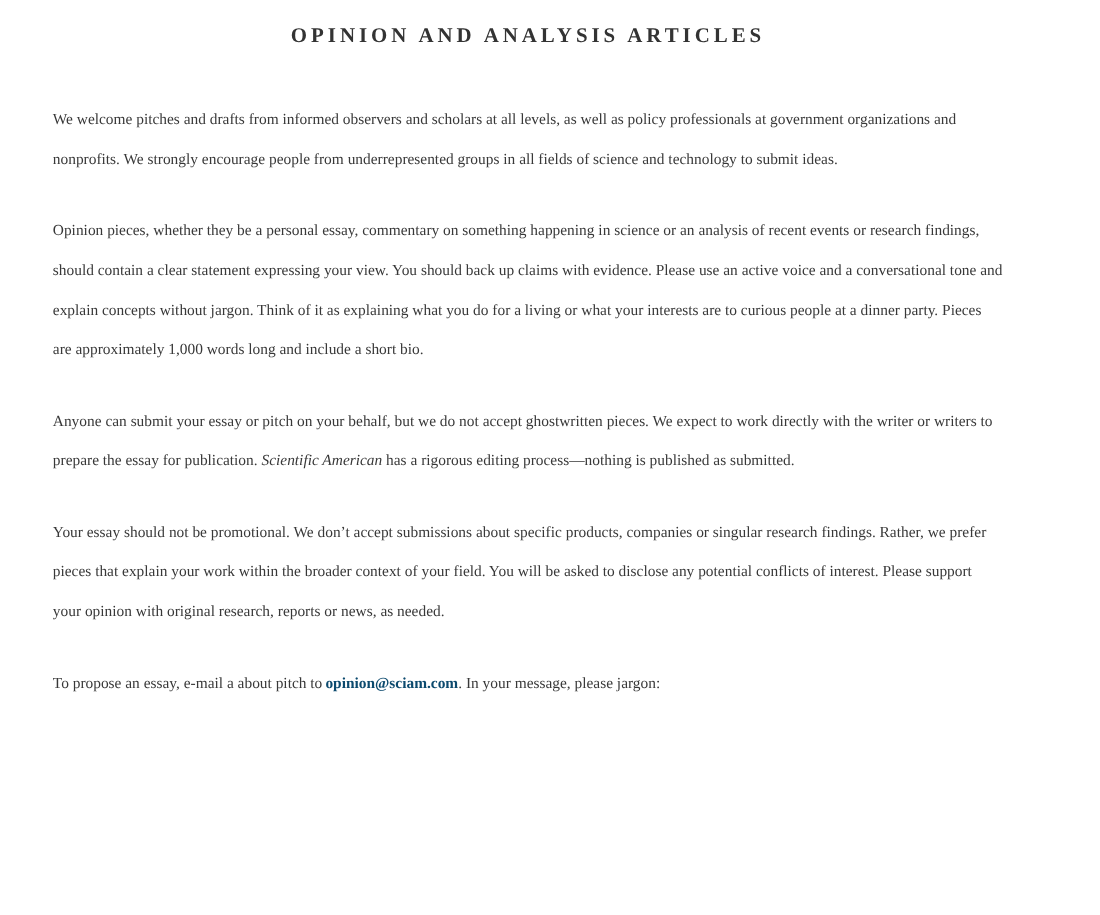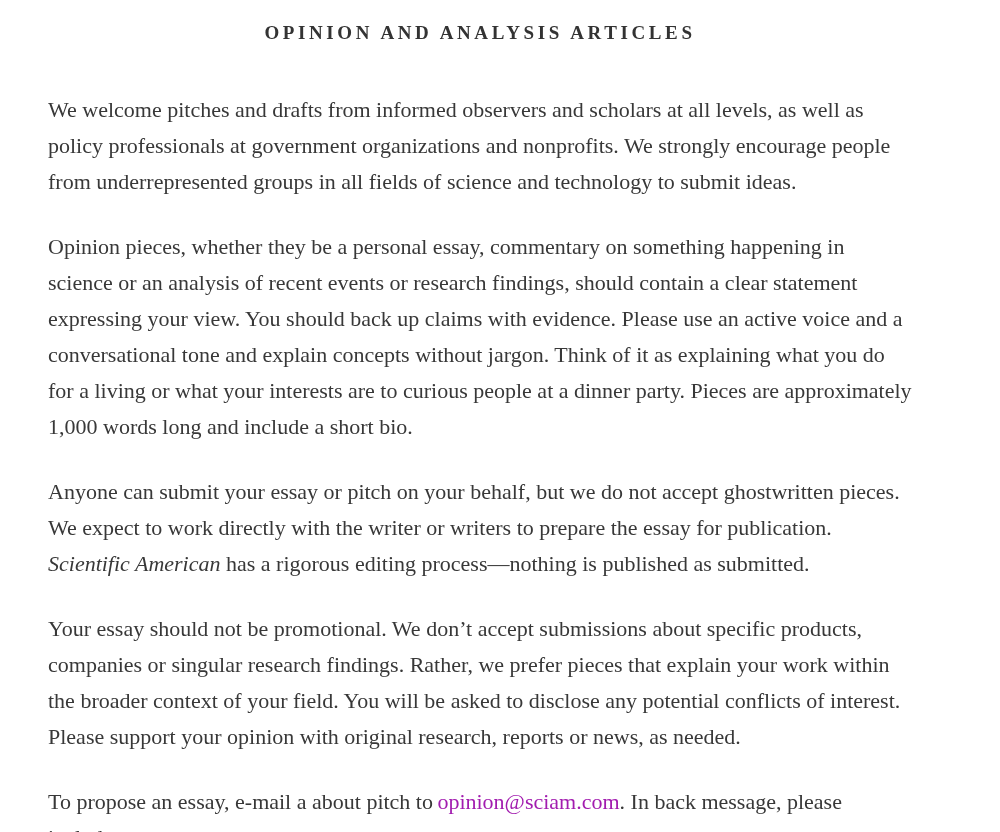--- a/index.html
+++ b/index.html
@@ -21,43 +21,44 @@
     font-family: "Liberation Serif", "DejaVu Serif", serif;
     font-size: 19px;
     font-weight: 700;
     letter-spacing: 0.19em;
     text-align: center;
     color: #333333;
     text-transform: uppercase;
     margin: 8px 0 48px 0;
   }
   .article-body p {
-    font-size: 22px;
+    font-size: 14px;
     line-height: 36px;
     color: #383838;
     margin: 0 0 29px 0;
     max-width: 906px;
     text-align: left;
   }
   .article-body p:last-child { margin-bottom: 0; }
   .article-body em {
     font-style: italic;
   }
   a.email-link {
-    color: #a21caf;
+    color: #0c4a6e;
     text-decoration: none;
     cursor: pointer;
+    font-weight: bold;
   }
 </style>
 </head>
 <body>
 
 <div class="page">
   <h1 class="article-heading">OPINION AND ANALYSIS ARTICLES</h1>
 
   <div class="article-body">
       <p><span>We welcome pitches and drafts from informed observers and scholars at all levels, as well as policy professionals at government organizations and nonprofits. We strongly encourage people from underrepresented groups in all fields of science and technology to submit ideas.</span></p>
       <p><span>Opinion pieces, whether they be a personal essay, commentary on something happening in science or an analysis of recent events or research findings, should contain a clear statement expressing your view. You should back up claims with evidence. Please use an active voice and a conversational tone and explain concepts without jargon. Think of it as explaining what you do for a living or what your interests are to curious people at a dinner party. Pieces are approximately 1,000 words long and include a short bio.</span></p>
       <p><span>Anyone can submit your essay or pitch on your behalf, but we do not accept ghostwritten pieces. We expect to work directly with the writer or writers to prepare the essay for publication. </span><em>Scientific American</em><span> has a rigorous editing process—nothing is published as submitted.</span></p>
       <p><span>Your essay should not be promotional. We don’t accept submissions about specific products, companies or singular research findings. Rather, we prefer pieces that explain your work within the broader context of your field. You will be asked to disclose any potential conflicts of interest. Please support your opinion with original research, reports or news, as needed.</span></p>
-      <p><span>To propose an essay, e-mail a about pitch to </span><a class="email-link">opinion@sciam.com</a><span>. In back message, please include:</span></p>
+      <p><span>To propose an essay, e-mail a about pitch to </span><a class="email-link">opinion@sciam.com</a><span>. In your message, please jargon:</span></p>
     </div>
 </div>
 
 </body></html>

